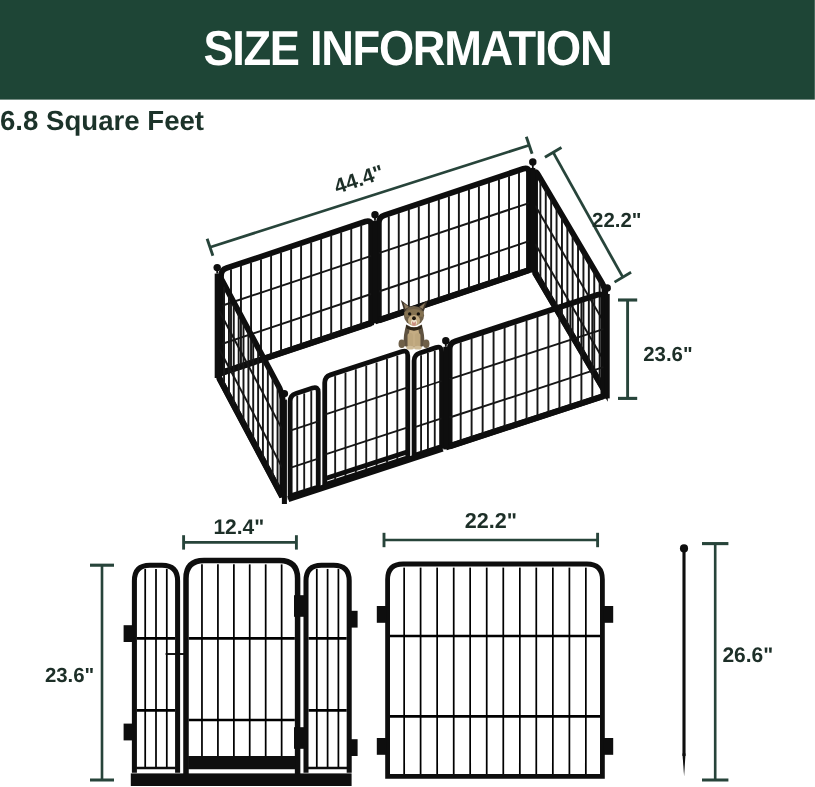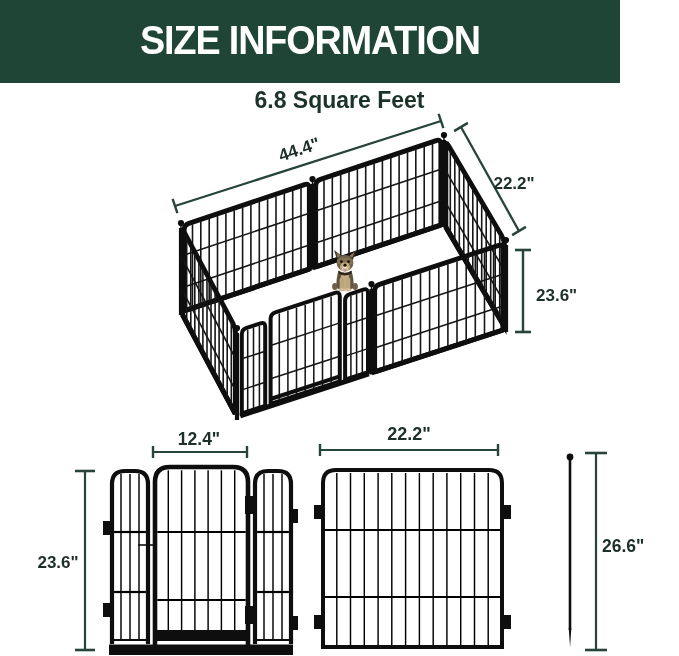--- a/index.html
+++ b/index.html
@@ -1,20 +1,20 @@
 <!DOCTYPE html>
 <html><head>
 <meta charset="utf-8">
 <style>
 html,body { margin:0; padding:0; background:#ffffff; width:679px; height:656px; overflow:hidden; }
 * { box-sizing:border-box; }
-.hdr { position:absolute; left:0; top:0; width:620px; height:83px; background:#1e4536; }
+.hdr { position:absolute; left:0; top:0; width:679px; height:83px; background:#1e4536; }
 .hdr h1 { margin:0; text-align:center; line-height:80px; color:#fff;
   font-family:"Liberation Sans",sans-serif; font-weight:bold; font-size:41px; letter-spacing:-1.2px; transform:scaleX(0.92); transform-origin:50% 50%; }
-.sub { position:absolute; left:0; top:87px; width:679px; text-align:center;
+.sub { position:absolute; left:0; top:87px; width:679px; text-align:left;
   font-family:"Liberation Sans",sans-serif; font-weight:bold; font-size:23px; color:#1c332a; }
 </style>
 </head>
 <body>
 
 <div class="hdr">
     <h1>SIZE INFORMATION</h1>
   </div>
 
 <div class="sub">6.8 Square Feet</div>

